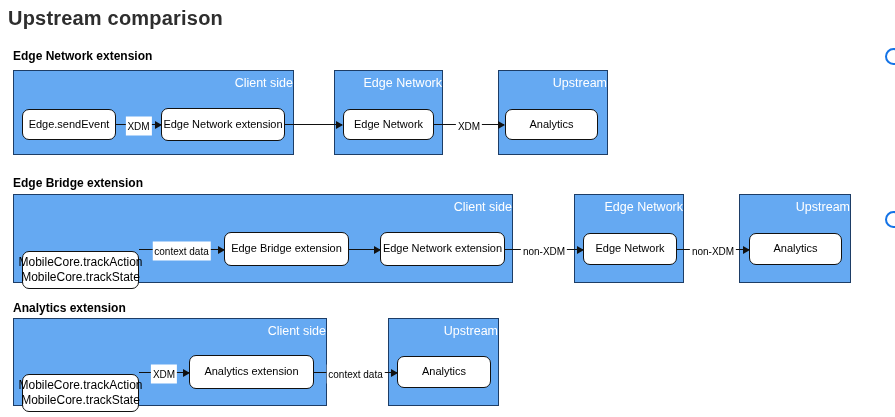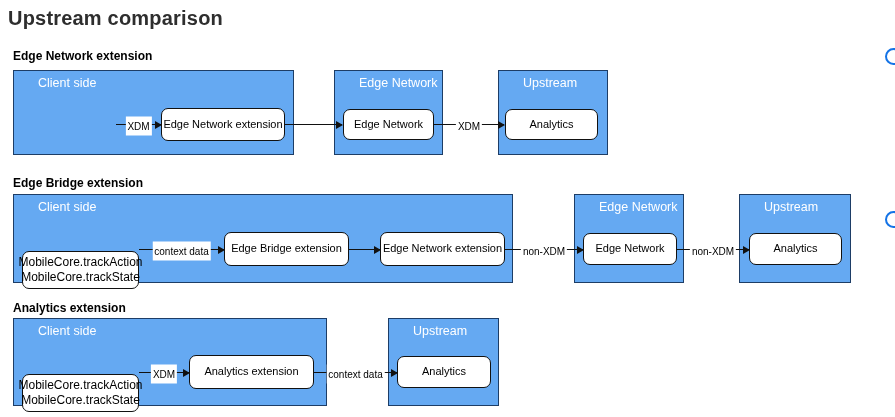--- a/index.html
+++ b/index.html
@@ -13,21 +13,21 @@
     position:absolute;left:8px;top:7px;
     font-size:20px;font-weight:700;color:#2e2e2e;letter-spacing:.2px;
   }
   .diag-heading{
     position:absolute;font-size:12px;font-weight:700;color:#000;white-space:nowrap;
   }
   .container{
     position:absolute;background:#65a9f2;border:1px solid #1d3d66;box-sizing:border-box;
   }
   .container-title{
-    position:absolute;left:0;right:0;top:5px;text-align:left;
+    position:absolute;left:0;right:0;top:5px;text-align:right;
     font-size:12.5px;color:#ffffff;white-space:nowrap;padding-left:24px;
   }
   .node{
     position:absolute;background:#ffffff;border:1px solid #111;border-radius:7px;
     box-sizing:border-box;display:flex;align-items:center;justify-content:center;
     font-size:11px;color:#000;text-align:center;line-height:1.25;white-space:nowrap;
   }
   .node.small{font-size:12px;margin-top:20px;}
   .arrow{position:absolute;height:1px;background:#111;}
   .arrow::after{
@@ -55,20 +55,23 @@
   <div class="container" style="left:13px;top:70px;width:281px;height:85px;">
     <div class="container-title">Client side</div>
   </div>
   <div class="container" style="left:334px;top:70px;width:109px;height:85px;">
     <div class="container-title">Edge Network</div>
   </div>
   <div class="container" style="left:498px;top:70px;width:110px;height:85px;">
     <div class="container-title">Upstream</div>
   </div>
 
+  <div class="node" style="left:22px;top:109px;width:94px;height:31px;">
+    <span>Edge.sendEvent</span>
+  </div>
   <div class="arrow" style="left:116px;top:124px;width:45px;">
     <span class="lbl">XDM</span>
   </div>
   <div class="node" style="left:161px;top:108px;width:124px;height:33px;">
     <span>Edge Network extension</span>
   </div>
   <div class="arrow" style="left:285px;top:124px;width:57px;"></div>
   <div class="node" style="left:343px;top:109px;width:91px;height:31px;">
     <span>Edge Network</span>
   </div>

